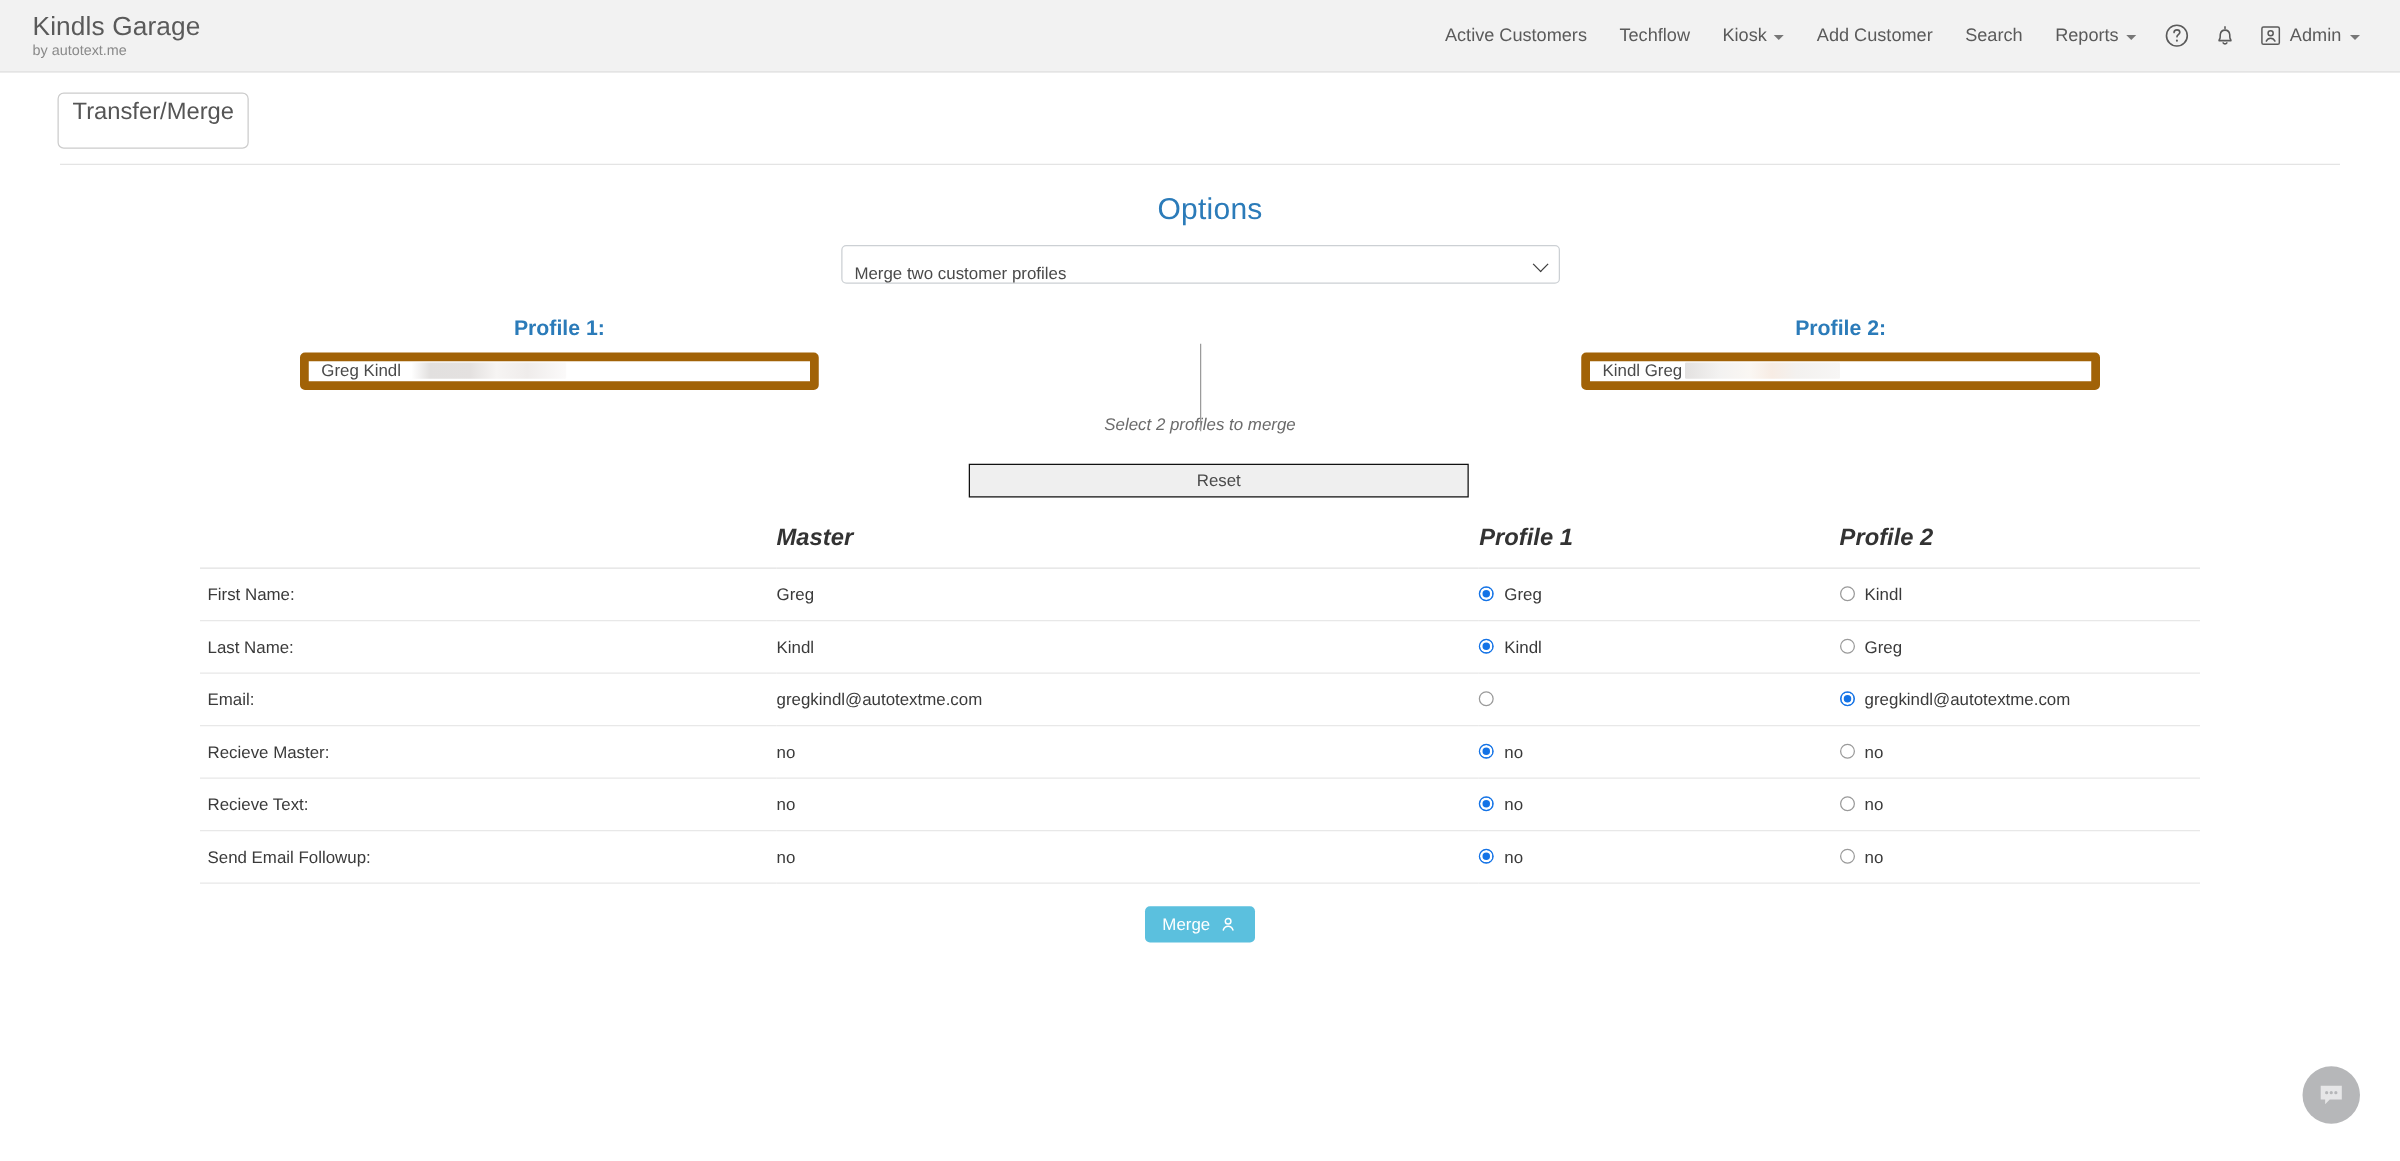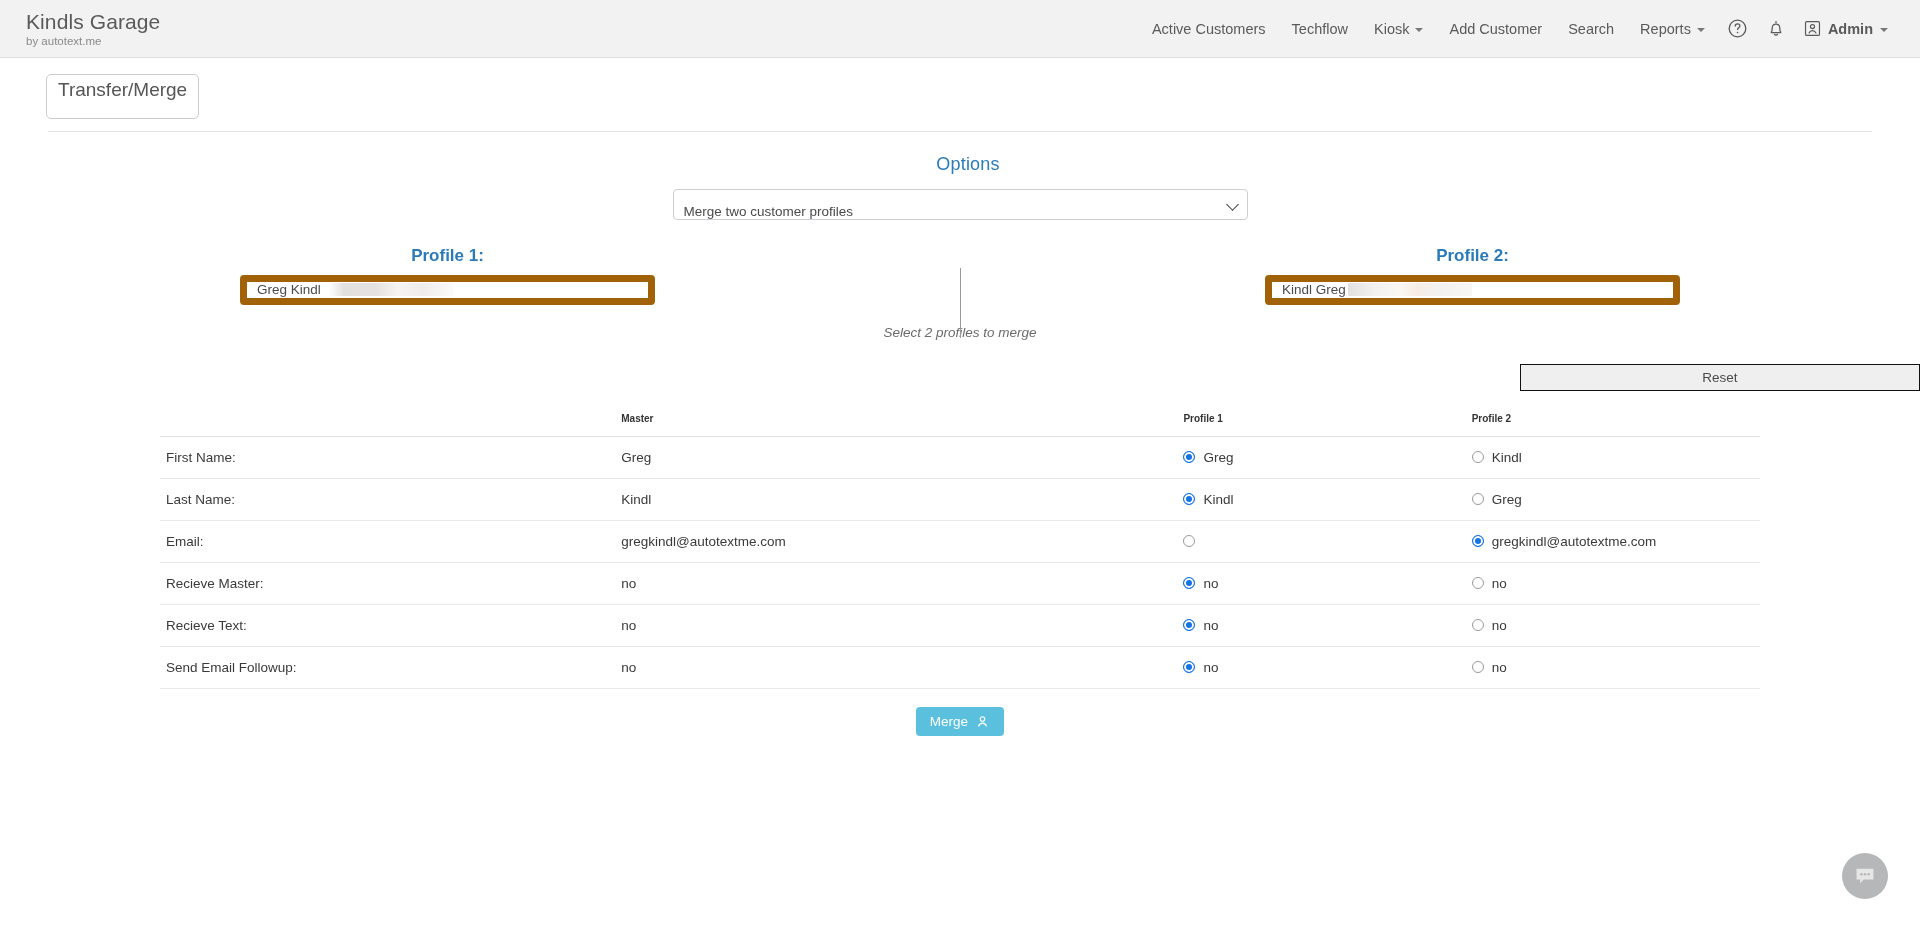--- a/index.html
+++ b/index.html
@@ -71,21 +71,20 @@
     color: #5a5a5a;
   }
   .nav-user {
     display: inline-flex;
     align-items: center;
     gap: 6px;
     padding: 6px 10px 6px 8px;
     font-size: 14.5px;
     color: #5a5a5a;
     cursor: pointer;
-    font-weight: bold;
   }
 
   
   .page-head {
     padding: 16px 0 0 46px;
   }
   .tab-btn {
     display: inline-block;
     font-size: 19px;
     color: #555555;
@@ -98,21 +97,21 @@
   }
   .head-rule {
     margin: 12px 48px 0 48px;
     border: 0;
     border-top: 1px solid #e4e4e4;
   }
 
   
   .options-title {
     text-align: center;
-    font-size: 18px;
+    font-size: 24px;
     color: #2b7bb9;
     font-weight: 400;
     margin: 22px 0 0 16px;
     letter-spacing: .2px;
   }
   .select-wrap {
     width: 575px;
     margin: 14px auto 0 auto;
     position: relative;
   }
@@ -196,21 +195,21 @@
 
   .hint {
     text-align: center;
     font-size: 13.5px;
     font-style: italic;
     color: #6b6b6b;
     margin-top: 20px;
   }
 
   
-  .reset-wrap { display: flex; justify-content: flex-end; margin-top: 24px; margin-left: 30px; }
+  .reset-wrap { display: flex; justify-content: center; margin-top: 24px; margin-left: 30px; }
   .reset-btn {
     width: 400px;
     height: 27px;
     background: #efefef;
     border: 1.6px solid #111111;
     color: #4a4a4a;
     font-size: 13.5px;
     font-family: "Liberation Sans", sans-serif;
     cursor: pointer;
     line-height: 1;
@@ -219,25 +218,26 @@
   
   .table-wrap { padding: 0 160px 0 160px; margin-top: 22px; }
   table.merge {
     width: 100%;
     border-collapse: collapse;
     font-size: 13.5px;
     color: #3a3a3a;
   }
   table.merge thead th {
     font-weight: bold;
-    font-size: 10px;
+    font-size: 19px;
     color: #333;
     padding: 0 0 12px 0;
     text-align: left;
     border-bottom: 1px solid #e1e1e1;
+    font-style: italic;
   }
   table.merge td {
     padding: 13px 0 13px 0;
     border-bottom: 1px solid #e8e8e8;
     vertical-align: middle;
   }
   .col-field  { width: 320px; padding-left: 6px !important; }
   .col-master { width: 390px; }
   .col-p1     { width: 200px; }
   .col-p2     { width: 200px; }

